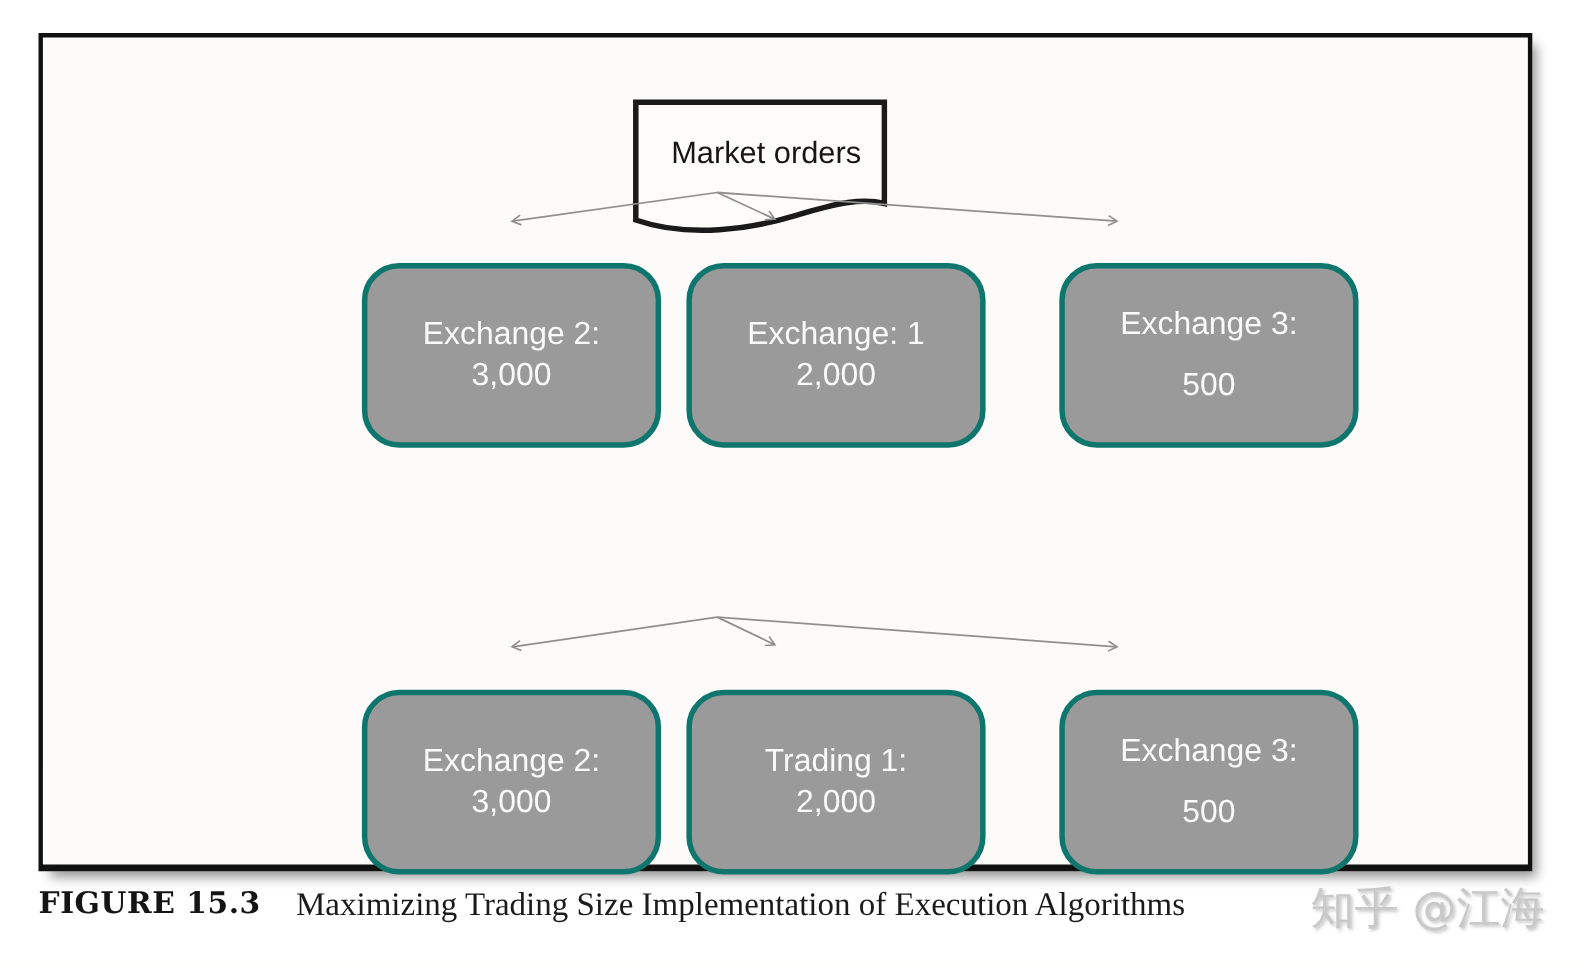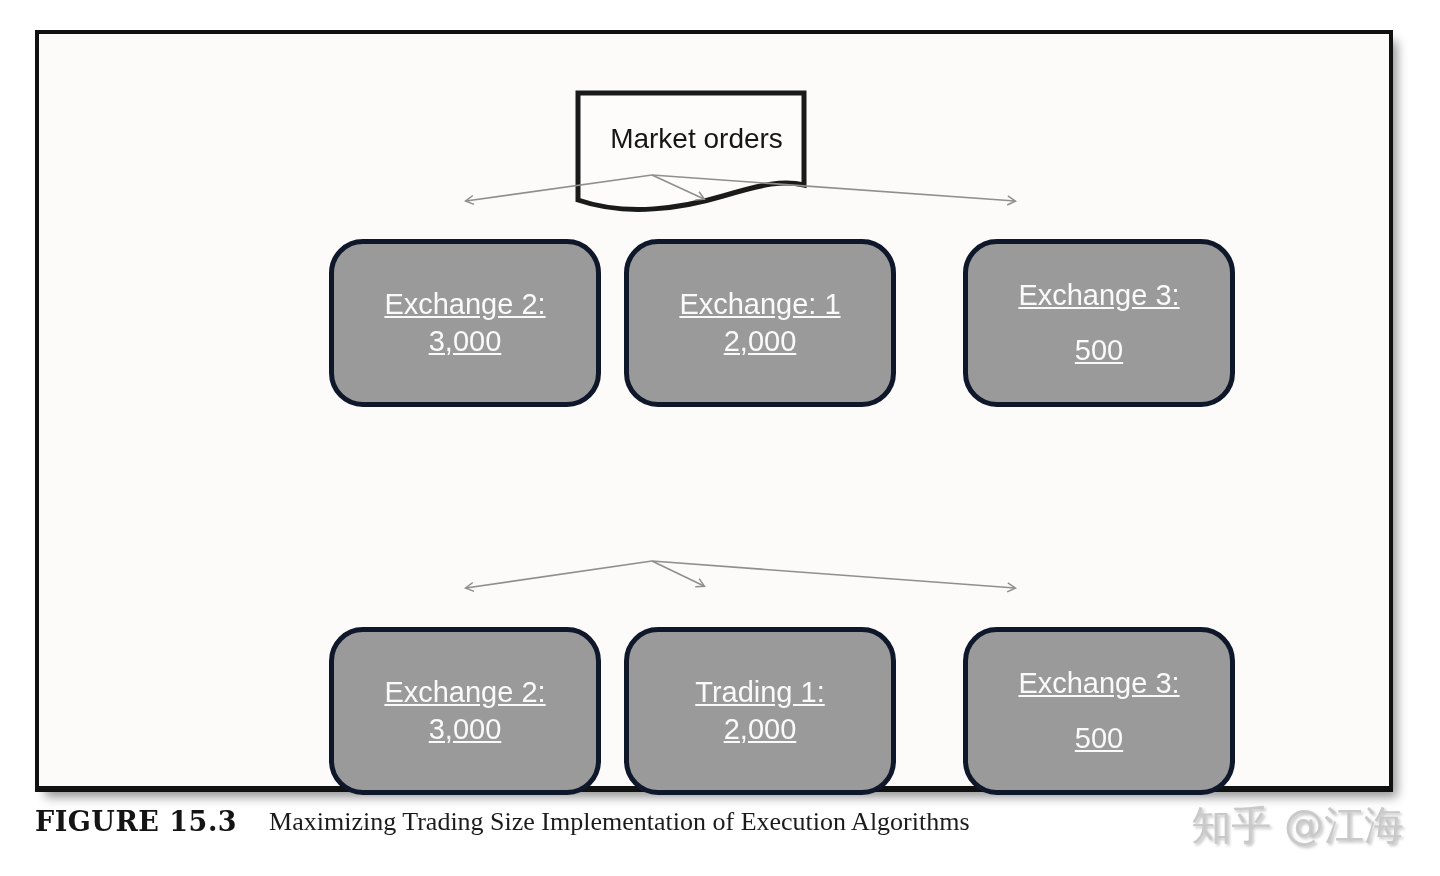--- a/index.html
+++ b/index.html
@@ -21,42 +21,42 @@
     position:absolute; left:0; right:0; top:0; bottom:30px;
     display:flex; align-items:center; justify-content:center;
     font-size:28px; line-height:1.3; color:#161616; text-align:center;
     white-space:pre-line;
   }
   .doc-market { left:536px; top:56px; height:128px; }
   .doc-limit  { left:540px; top:436px; height:132px; }
   
   .box {
     position:absolute; width:272px; height:168px;
-    background:#9a9a9a; border:5px solid #0f172a; border-radius:34px;
+    background:#9a9a9a; border:5px solid #0f766e; border-radius:34px;
     display:flex; flex-direction:column; align-items:center; justify-content:center;
-    color:#fafafa; font-size:29px; line-height:1.28; text-align:center;text-decoration:underline;
+    color:#fafafa; font-size:29px; line-height:1.28; text-align:center;
   }
   .row-market .box { top:205px; }
   .row-limit  .box { top:593px; }
   .box.pos-0 { left:290px; }
   .box.pos-1 { left:585px; }
   .box.pos-2 { left:924px;gap:17px; }
   
   .arrows { position:absolute; left:0; top:0; width:1440px; height:876px; pointer-events:none; }
   
   .caption {
     position:absolute; left:35px; top:806px; width:1250px;
-    display:flex; align-items:center; white-space:nowrap;
+    display:flex; align-items:flex-start; white-space:nowrap;
   }
   .caption .fig-label {
     font-family:"DejaVu Serif", serif; font-weight:bold;
     font-size:27px; letter-spacing:0.5px; color:#141414; margin-right:32px;
   }
   .caption .fig-text {
-    font-family:"Liberation Serif", serif; font-size:26px; color:#1b1b1b;
+    font-family:"Liberation Serif", serif; font-size:30px; color:#1b1b1b;
   }
   
   .watermark {
     position:absolute; right:36px; top:798px;
     font-family:"DejaVu Sans", sans-serif; font-size:40px;
     color:#c9c9c9; text-shadow:2px 2px 3px rgba(120,120,120,0.45);
     white-space:nowrap;
   }
 </style>
 </head>

